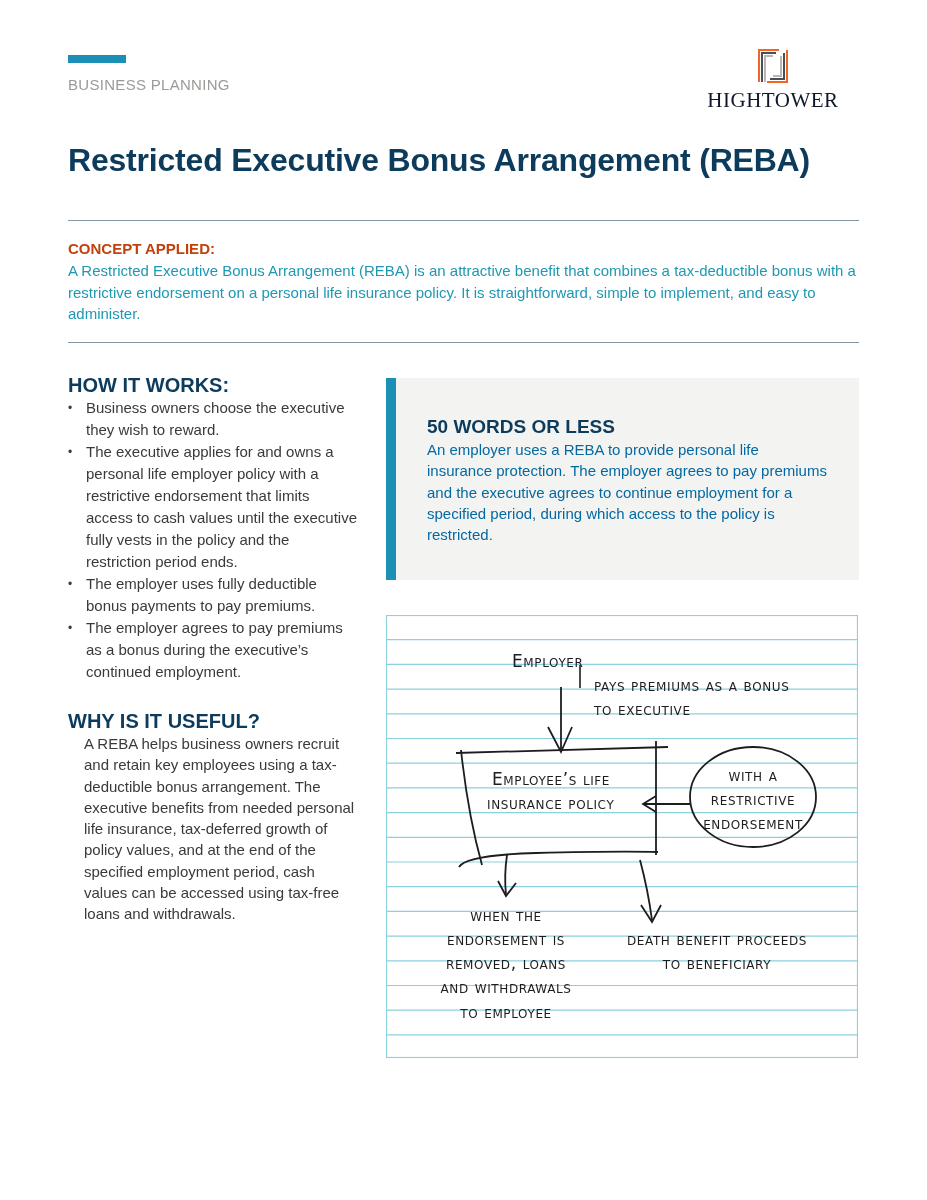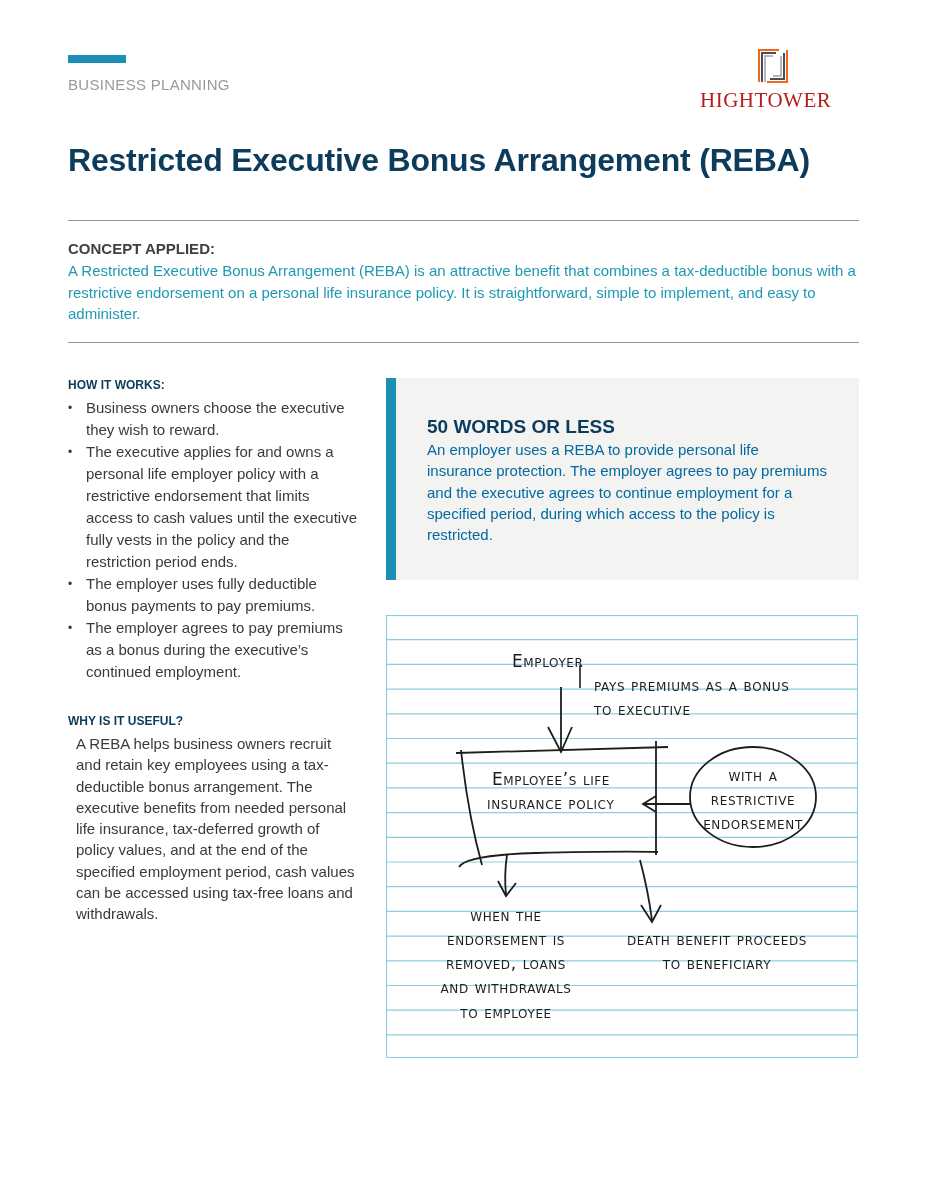--- a/index.html
+++ b/index.html
@@ -3,35 +3,35 @@
 <meta charset="utf-8">
 <style>
   html, body { margin: 0; padding: 0; background: #ffffff; }
   body { width: 927px; height: 1200px; position: relative; overflow: hidden;
          font-family: "Liberation Sans", "DejaVu Sans", sans-serif; color: #3a3a3a; }
   .accent-bar { position: absolute; left: 68px; top: 55px; width: 58px; height: 8px; background: #1b8fb5; }
   .section-label { position: absolute; left: 68px; top: 76px; font-size: 15px; font-weight: normal;
                    letter-spacing: 0.3px; color: #9c9a96; }
   .logo { position: absolute; left: 700px; top: 48px; width: 146px; height: 66px; }
   .logo-mark { position: absolute; left: 57px; top: 0; width: 32px; height: 36px; }
-  .logo-text { position: absolute; left: 0; top: 40px; width: 146px; text-align: left;
+  .logo-text { position: absolute; left: 0; top: 40px; width: 146px; text-align: center;
                font-family: "Liberation Serif", "DejaVu Serif", serif; font-size: 21px;
-               letter-spacing: 0.5px; color: #b91c1c; }
+               letter-spacing: 0.5px; color: #0f172a; }
   .page-title { position: absolute; left: 68px; top: 142px; font-size: 32px; font-weight: bold;
                 color: #0d3b5c; margin: 0; letter-spacing: -0.2px; }
   .rule { position: absolute; left: 68px; width: 791px; height: 1px; background: #7f97a8; }
-  .concept-heading { position: absolute; left: 68px; top: 240px; font-size: 15px; font-weight: bold; color: #404040; }
+  .concept-heading { position: absolute; left: 68px; top: 240px; font-size: 15px; font-weight: bold; color: #c2410c; }
   .concept-body { position: absolute; left: 68px; top: 260px; width: 790px; font-size: 15px; line-height: 21.5px; color: #1f98b3; }
   .left-col { position: absolute; left: 68px; top: 376px; width: 290px; }
-  .sub-heading { font-size: 12px; font-weight: bold; color: #0d3b5c; margin: 0; line-height: 19px; }
+  .sub-heading { font-size: 20px; font-weight: bold; color: #0d3b5c; margin: 0; line-height: 19px; }
   .bullets { list-style: none; margin: 2px 0 0 0; padding: 0; }
   .bullets li { position: relative; padding-left: 18px; font-size: 15px; line-height: 22px; color: #3a3a3a; }
   .bullets li::before { content: "•"; position: absolute; left: 0; top: 0; font-size: 12px; color: #3a3a3a; }
   .why { margin-top: 29px; }
-  .why-body { font-size: 15px; line-height: 21.3px; color: #3a3a3a; margin: 2px 0 0 8px; }
+  .why-body { font-size: 15px; line-height: 21.3px; color: #3a3a3a; margin: 2px 0 0 16px; }
   .callout { position: absolute; left: 386px; top: 378px; width: 473px; height: 202px; background: #f3f3f2; }
   .callout-stripe { position: absolute; left: 0; top: 0; width: 10px; height: 100%; background: #1b8fb5; }
   .callout-heading { position: absolute; left: 41px; top: 38px; font-size: 19px; font-weight: bold; color: #0d3b5c; margin: 0; }
   .callout-body { position: absolute; left: 41px; top: 61px; width: 400px; font-size: 15px; line-height: 21.3px; color: #0369a1; margin: 0; }
   .notebook { position: absolute; left: 386px; top: 615px; width: 472px; height: 456px; }
   .notebook svg { position: absolute; left: 0; top: 0; }
   .hw { font-family: "DejaVu Sans", sans-serif; font-size: 17px; fill: #1d1d1d; font-variant: small-caps; letter-spacing: 0.6px; }
 </style>
 </head>
 <body>

